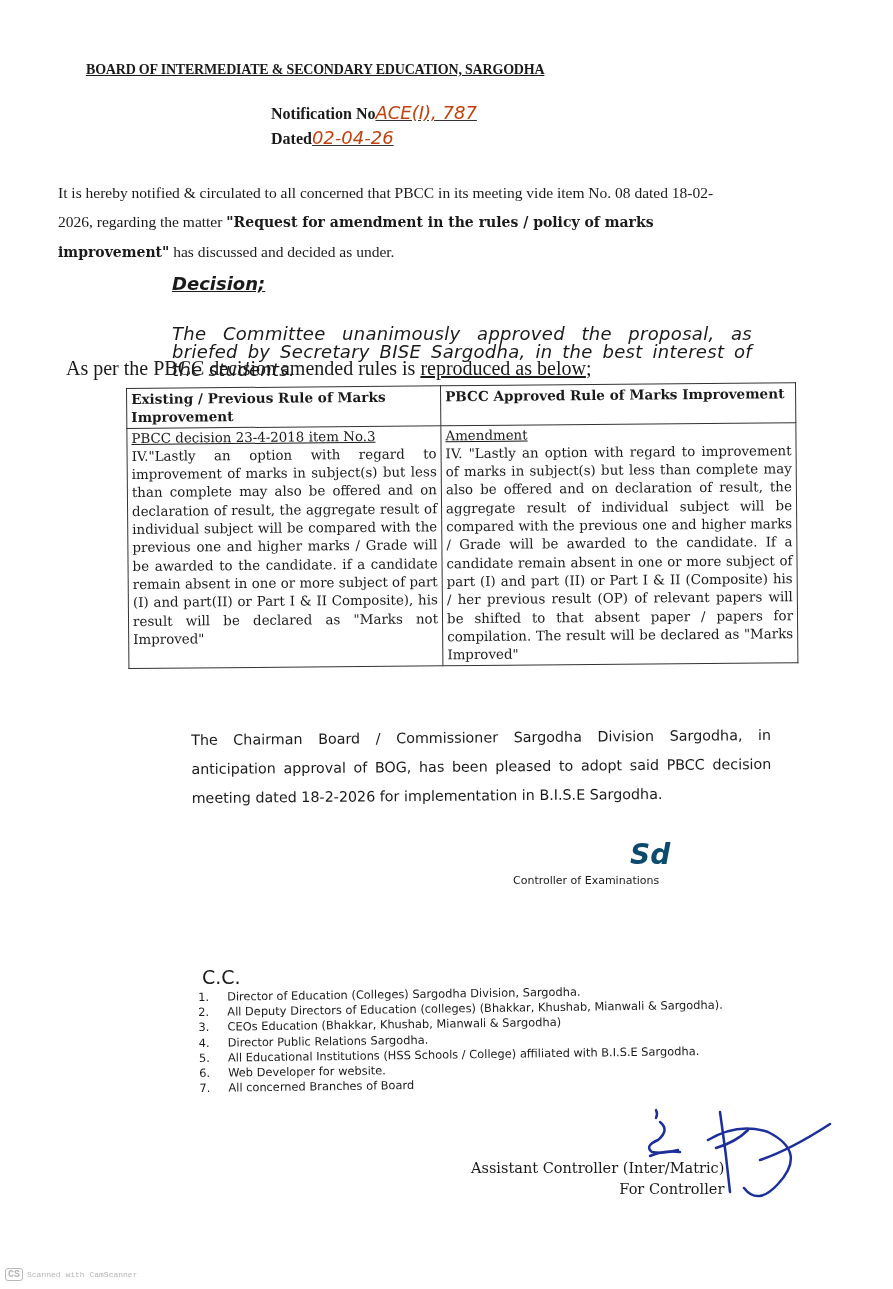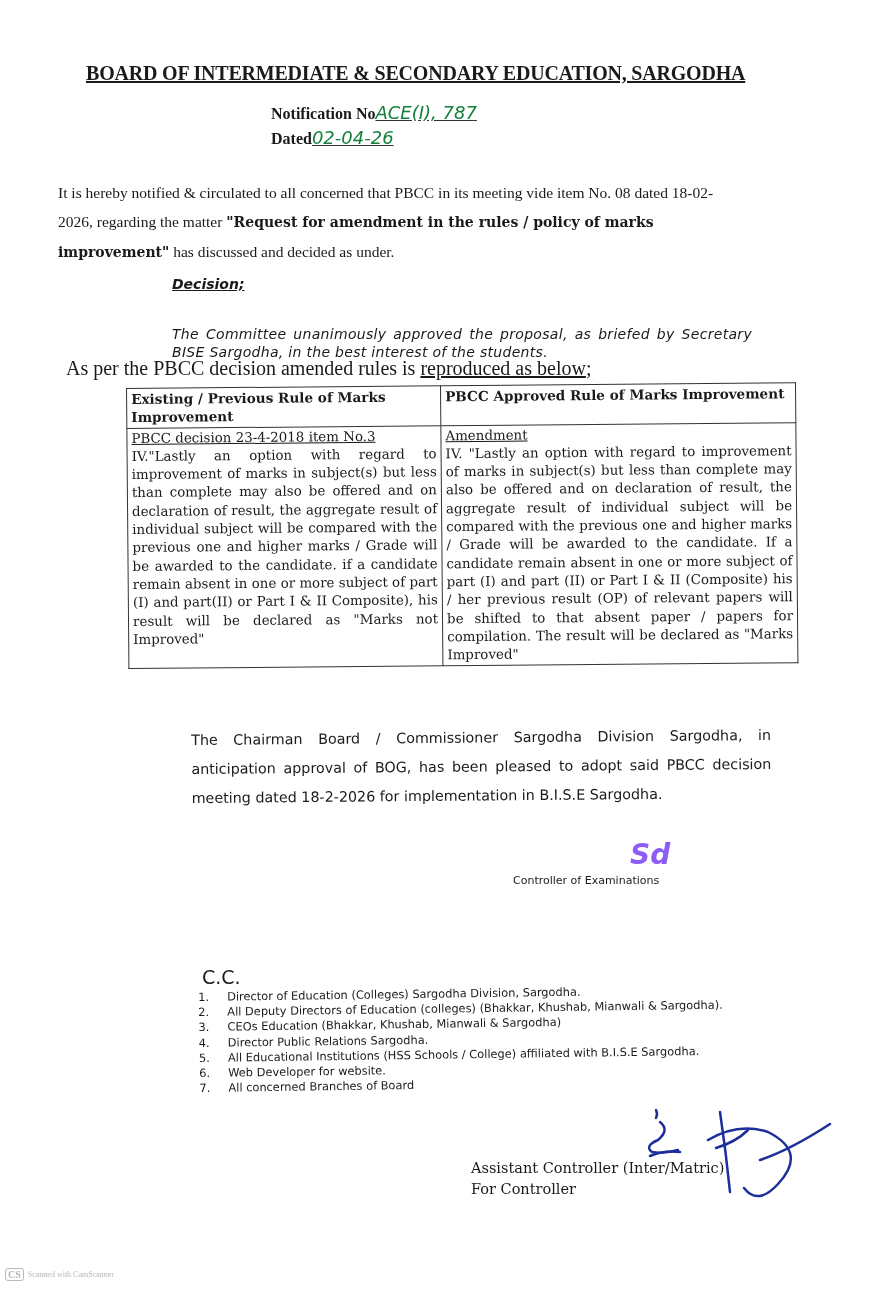--- a/index.html
+++ b/index.html
@@ -3,62 +3,62 @@
 <meta charset="utf-8">
 <style>
   html, body { margin: 0; padding: 0; }
   body {
     width: 893px; height: 1289px; background: #ffffff; position: relative; overflow: hidden;
     font-family: "DejaVu Serif", "Liberation Serif", serif; color: #1a1a1a;
   }
   .abs { position: absolute; }
   .title {
     left: 86px; top: 62px; width: 650px;
-    font-family: "Liberation Serif", serif; font-weight: bold; font-size: 20px;
+    font-family: "Liberation Serif", serif; font-weight: bold; font-size: 14px;
     text-decoration: underline; letter-spacing: -0.2px; white-space: nowrap;
   }
   .notif { left: 271px; top: 101px; font-family: "Liberation Serif", serif; font-weight: bold; font-size: 16px; line-height: 24px; }
-  .notif .hand { font-family: "DejaVu Sans", sans-serif; font-style: italic; font-weight: normal; color: #15803d; font-size: 18px; text-decoration: underline; text-decoration-color: #333; }
+  .notif .hand { font-family: "DejaVu Sans", sans-serif; font-style: italic; font-weight: normal; color: #c2410c; font-size: 18px; text-decoration: underline; text-decoration-color: #333; }
   .intro {
     left: 58px; top: 178px; width: 665px;
     font-family: "Liberation Serif", serif; font-size: 15.5px; line-height: 29px;
   }
   .intro b { font-family: "DejaVu Serif", serif; font-size: 14px; }
-  .decision { left: 172px; top: 275px; width: 580px; font-family: "DejaVu Sans", sans-serif; font-style: italic; font-size: 14px; line-height: 18px; }
+  .decision { left: 172px; top: 275px; width: 580px; font-family: "DejaVu Sans", sans-serif; font-style: italic; font-size: 18px; line-height: 18px; }
   .decision .dh { font-weight: bold; text-decoration: underline; }
   .decision .dt { text-align: justify; letter-spacing: 0.3px; margin-top: 32px; }
   .asper { left: 66px; top: 357px; font-family: "Liberation Serif", serif; font-size: 20px; white-space: nowrap; }
   .asper span.u { text-decoration: underline; }
   table.rules {
     position: absolute; left: 126px; top: 388px; width: 670px;
     border-collapse: collapse; font-family: "DejaVu Serif", serif; font-size: 13.4px; line-height: 18.3px;
     transform: rotate(-0.5deg); transform-origin: left top;
   }
   table.rules td { border: 1.5px solid #333; vertical-align: top; padding: 1px 4px; }
   table.rules td.c1 { width: 305px; }
   table.rules .hdr { font-weight: bold; font-size: 13.6px; }
   table.rules .sub { text-decoration: underline; }
   table.rules .body { text-align: justify; }
   .closing {
     left: 191px; top: 726px; width: 580px; font-family: "DejaVu Sans", sans-serif; font-size: 14.3px; line-height: 29px;
     text-align: justify; transform: rotate(-0.5deg); transform-origin: left top;
   }
-  .sd { left: 630px; top: 838px; font-family: "DejaVu Sans", sans-serif; font-style: italic; color: #8b5cf6; font-size: 28px; font-weight: bold; }
+  .sd { left: 630px; top: 838px; font-family: "DejaVu Sans", sans-serif; font-style: italic; color: #0c4a6e; font-size: 28px; font-weight: bold; }
   .coe { left: 513px; top: 874px; font-family: "DejaVu Sans", sans-serif; font-size: 11px; }
   .cc { left: 202px; top: 966px; font-family: "DejaVu Sans", sans-serif; font-size: 19px; }
   ol.cclist {
     position: absolute; left: 198px; top: 990px; width: 580px; margin: 0; padding: 0 0 0 29px;
     font-family: "DejaVu Sans", sans-serif; font-size: 11.4px; line-height: 15.2px; list-style: none;
     transform: rotate(-0.8deg); transform-origin: left top;
   }
   ol.cclist li { position: relative; }
   ol.cclist li .n { position: absolute; left: -29px; }
-  .asst { left: 471px; top: 1158px; font-family: "DejaVu Serif", serif; font-size: 14.5px; line-height: 21px; text-align: left; }
+  .asst { left: 471px; top: 1158px; font-family: "DejaVu Serif", serif; font-size: 14.5px; line-height: 21px; text-align: right; }
   .sig { left: 620px; top: 1100px; }
-  .camscan { left: 5px; top: 1268px; display: flex; align-items: center; gap: 4px; color: #b5b5b5; font-family: Liberation Serif, serif; font-size: 8px; }
+  .camscan { left: 5px; top: 1268px; display: flex; align-items: center; gap: 4px; color: #b5b5b5; font-family: Liberation Mono, monospace; font-size: 8px; }
   .camscan .logo { border: 1.5px solid #b8b8b8; border-radius: 3px; font-size: 10px; font-weight: bold; padding: 0 2px; }
 </style>
 </head>
 <body>
 
 <div class="abs title">BOARD OF INTERMEDIATE &amp; SECONDARY EDUCATION, SARGODHA</div>
 
 <div class="abs notif">
   <div>
     <span>Notification No</span><span class="hand">ACE(I), 787</span>

